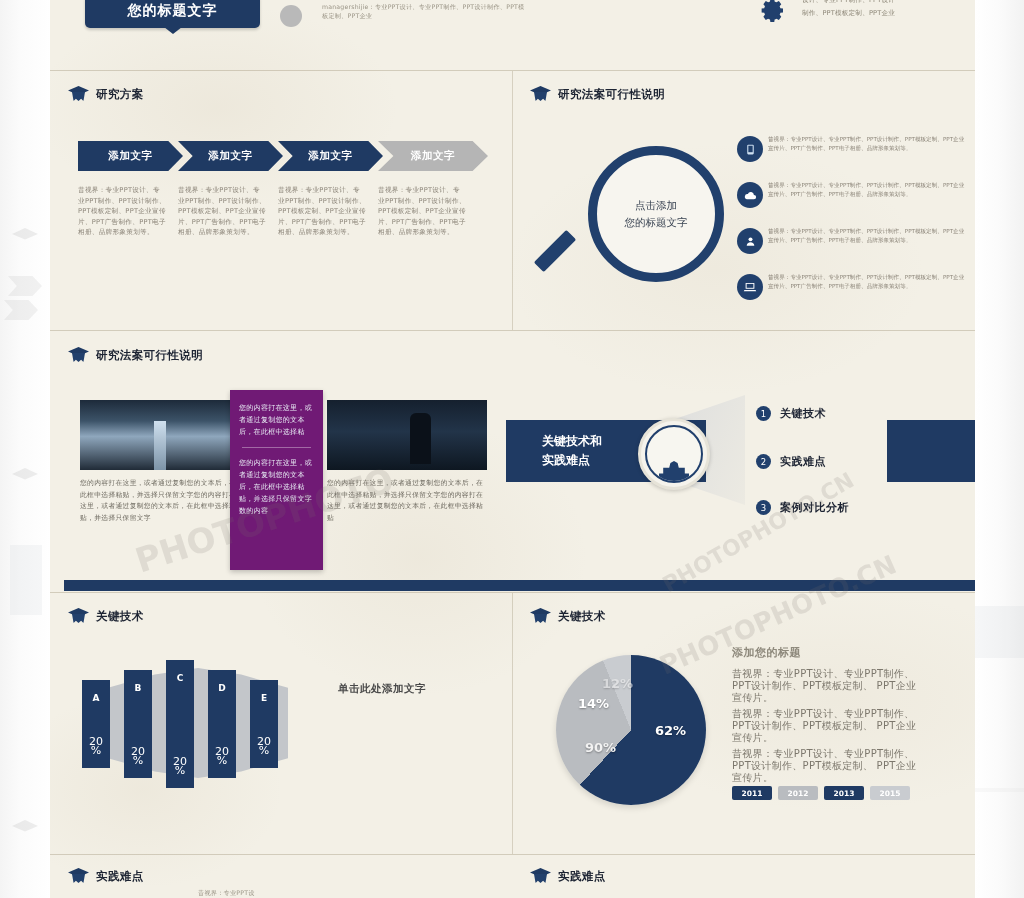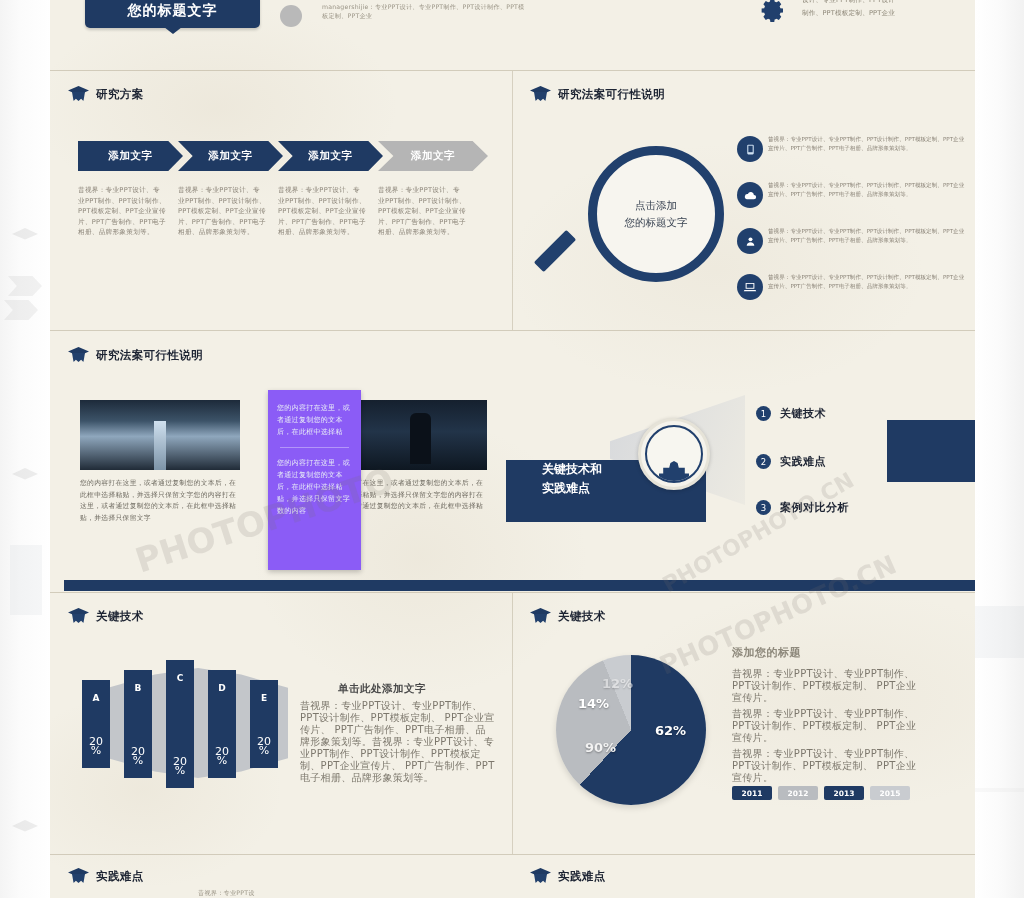--- a/index.html
+++ b/index.html
@@ -90,28 +90,28 @@
 
   
   .photo{position:absolute;overflow:hidden;}
   .photo1{background:linear-gradient(180deg,#1d2a3a 0%,#3c5368 30%,#8fa7bd 52%,#202b37 100%);}
   .photo1:before{content:"";position:absolute;left:46%;top:30%;width:8%;height:70%;
      background:linear-gradient(180deg,#cfe0ef,#7d94a8);}
   .photo2{background:linear-gradient(180deg,#15202e 0%,#223449 45%,#0e1721 100%);}
   .photo2:after{content:"";position:absolute;left:52%;top:18%;width:13%;height:74%;
      background:#0b1119;border-radius:6px 6px 0 0;}
 
-  .blue-panel{position:absolute;background:#8b5cf6;box-shadow:0 2px 5px rgba(0,0,0,.22);margin-left:38px;}
+  .blue-panel{position:absolute;background:#701a75;box-shadow:0 2px 5px rgba(0,0,0,.22);}
   .blue-panel p{margin:0;color:#e9eef6;font-size:7px;line-height:12px;letter-spacing:.3px;}
   .blue-panel hr{border:0;border-top:1px solid rgba(255,255,255,.35);margin:9px 3px;}
 
   .body-txt{position:absolute;font-size:6.8px;line-height:11.5px;color:#6e6a60;letter-spacing:.3px;}
 
   
-  .kt-bar{position:absolute;background:#1f3a63;display:flex;align-items:flex-start;margin-top:40px;}
+  .kt-bar{position:absolute;background:#1f3a63;display:flex;align-items:center;}
   .kt-bar span{color:#fff;font-size:12px;font-weight:bold;line-height:19px;padding-left:18px;}
   .kt-fan{position:absolute;background:linear-gradient(110deg,#d7d9dc,#eceae2);
      clip-path:polygon(0 42%,100% 0,100% 100%,0 58%);}
   .seal{position:absolute;width:66px;height:66px;border-radius:50%;background:#f5f3ec;
      border:3px solid #e6e3d8;display:flex;align-items:center;justify-content:center;
      box-shadow:0 1px 4px rgba(0,0,0,.2);}
   .seal-in{width:54px;height:54px;border-radius:50%;border:2px solid #21406d;
      display:flex;align-items:flex-end;justify-content:center;overflow:hidden;background:#f7f6f0;}
   .seal-in i{display:block;width:30px;height:20px;background:#21406d;
      clip-path:polygon(0 100%,0 62%,14% 62%,14% 34%,34% 34%,38% 10%,50% 0,62% 10%,66% 34%,86% 34%,86% 62%,100% 62%,100% 100%);}
@@ -329,21 +329,20 @@
     <div class="fbar" style="left:158px;top:670px;width:28px;height:108px;background:#1f3a63;">
       <b>D</b>
       <em>20<br>%</em>
     </div>
     <div class="fbar" style="left:200px;top:680px;width:28px;height:88px;background:#1f3a63;">
       <b>E</b>
       <em>20<br>%</em>
     </div>
 
     <div class="r-title" style="left:288px;top:682px;">单击此处添加文字</div>
-    <div class="r-body" style="left:250px;top:700px;width:195px;">昔视界：专业PPT设计、专业PPT制作、PPT设计制作、PPT模板定制、 PPT企业宣传片、 PPT广告制作、PPT电子相册、品牌形象策划等。昔视界：专业PPT设计、专业PPT制作、PPT设计制作、PPT模板定制、PPT企业宣传片、 PPT广告制作、PPT电子相册、品牌形象策划等。</div>
 
     <div class="sec-head" style="left:480px;top:608px;">
       <span class="cap-icon">
           <span class="top"></span>
           <span class="base"></span>
         </span>
       <span class="sec-title">关键技术</span>
     </div>
 
     <div class="pie" style="left:506px;top:655px;

